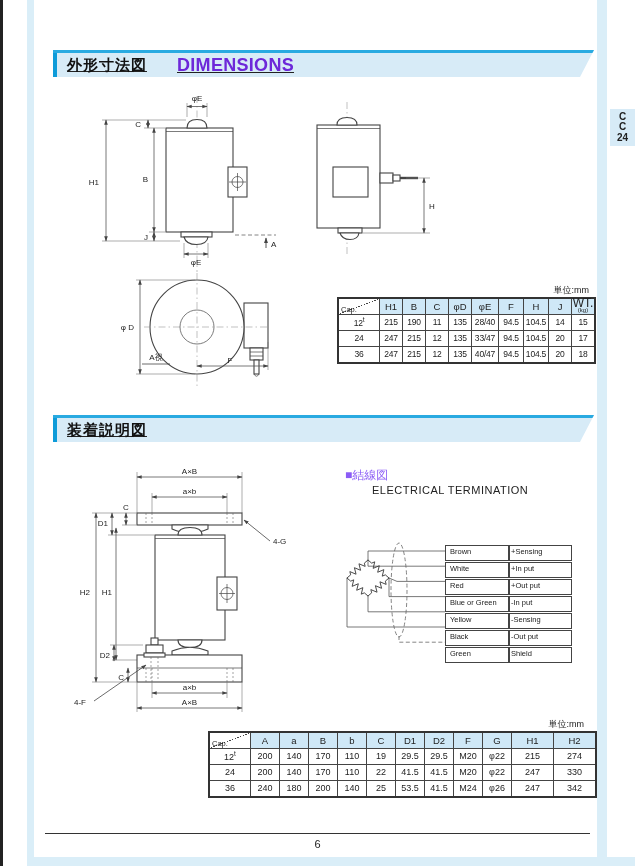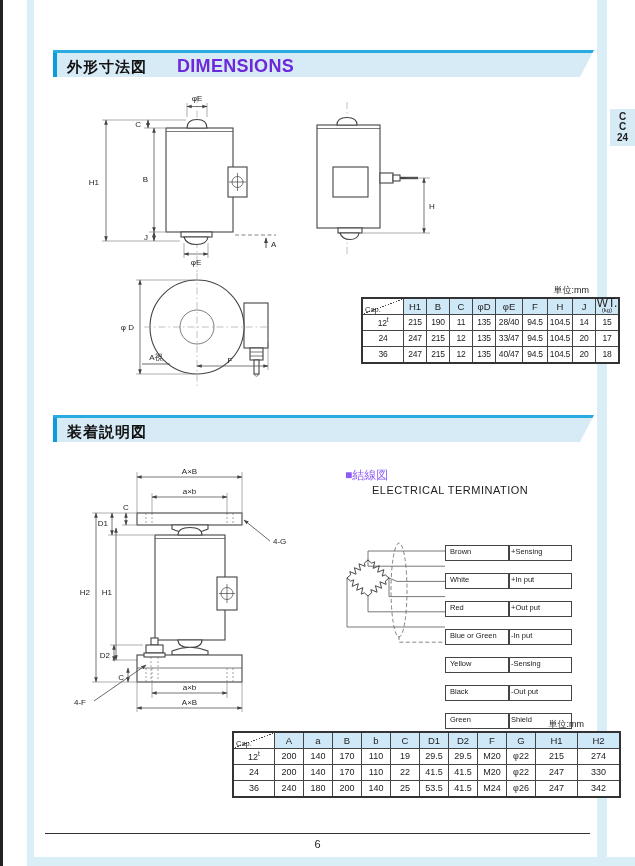--- a/index.html
+++ b/index.html
@@ -10,36 +10,36 @@
   
   .edge-black{left:0;top:0;width:3px;height:866px;background:#222;}
   .strip{background:#daeef8;}
   .strip-left{left:27px;top:0;width:7px;height:866px;}
   .strip-right{left:597px;top:0;width:10px;height:866px;}
   .strip-bottom{left:27px;top:857px;width:608px;height:9px;}
 
   
   .band{left:53px;width:541px;height:24px;background:#d7ebf7;border-top:3px solid #29aae1;
         clip-path:polygon(0 0,100% 0,calc(100% - 14px) 100%,0 100%);
-        display:flex;align-items:flex-end;}
+        display:flex;align-items:center;text-decoration:underline;}
   .band .bar{width:4px;align-self:stretch;background:#0d9bd9;margin-right:10px;flex:none;}
   .band .jp{font-size:15px;font-weight:bold;color:#111;letter-spacing:1px;}
   .band .en{font-size:18px;font-weight:bold;color:#6d28d9;margin-left:30px;letter-spacing:.3px;}
 
   
   .cc-tab{left:610px;top:109px;width:25px;height:37px;background:#d7ebf7;
           display:flex;flex-direction:column;align-items:center;justify-content:center;
           font-size:10px;font-weight:bold;line-height:10.5px;color:#222;}
 
   
   .unit{font-size:9px;color:#222;text-align:right;}
   .spec-table-wrap table{border-collapse:collapse;background:#fff;table-layout:fixed;}
   .spec-table-wrap th,.spec-table-wrap td{border:1px solid #444;text-align:center;
         padding:0;height:15px;line-height:1;color:#222;font-weight:normal;}
-  .spec-table-wrap table{border:2px solid #333;margin-left:24px;}
+  .spec-table-wrap table{border:2px solid #333;}
   .spec-table-wrap th{background:#cfe8f7;font-size:9.5px;}
   .spec-table-wrap td{font-size:9px;}
   .dim-wrap td{font-size:8.5px;letter-spacing:-.2px;}
   .spec-table-wrap th.corner{background:#fff;position:relative;
         background-image:linear-gradient(to bottom right,transparent 49.2%,#444 49.2%,#444 51%,transparent 51%);}
   .spec-table-wrap th.corner span{position:absolute;left:2px;bottom:1px;font-size:7.5px;}
   .spec-table-wrap th .h-main{font-size:12px;line-height:7px;}
   .spec-table-wrap th .h-sub{font-size:6px;line-height:6px;}
   .spec-table-wrap td sup{font-size:6.5px;}
   .dim-wrap th:nth-child(1){width:40px;}
@@ -50,21 +50,21 @@
   .dim-wrap th:nth-child(9){width:22px;}
   .dim-wrap th:nth-child(11){width:28px;}
   .mount-wrap th:nth-child(1){width:40px;}
   .mount-wrap th{width:28px;}
   .mount-wrap th:nth-child(11),.mount-wrap th:nth-child(12){width:41px;}
 
   
   .term-title-jp{font-size:12px;font-weight:normal;color:#8b5cf6;}
   .term-title-en{font-size:11px;color:#222;letter-spacing:.5px;}
   .term-rows{display:flex;flex-direction:column;}
-  .term-row{display:flex;height:16px;margin-bottom:12px;}
+  .term-row{display:flex;height:16px;margin-bottom:1px;}
   .term-box{width:58px;border:1px solid #444;background:#fff;font-size:7.5px;
             line-height:11px;padding-left:4px;color:#222;}
   .term-box.sig{width:60px;padding-left:1px;}
 
   
   svg text{font-family:"Liberation Sans",sans-serif;font-size:8px;fill:#222;}
   .out{stroke:#444;stroke-width:1.1;fill:#fff;}
   .thin{stroke:#444;stroke-width:.7;fill:none;}
   .dim{stroke:#555;stroke-width:.8;fill:none;}
   #svg1 .dim{marker-start:url(#a1);marker-end:url(#a1);}

